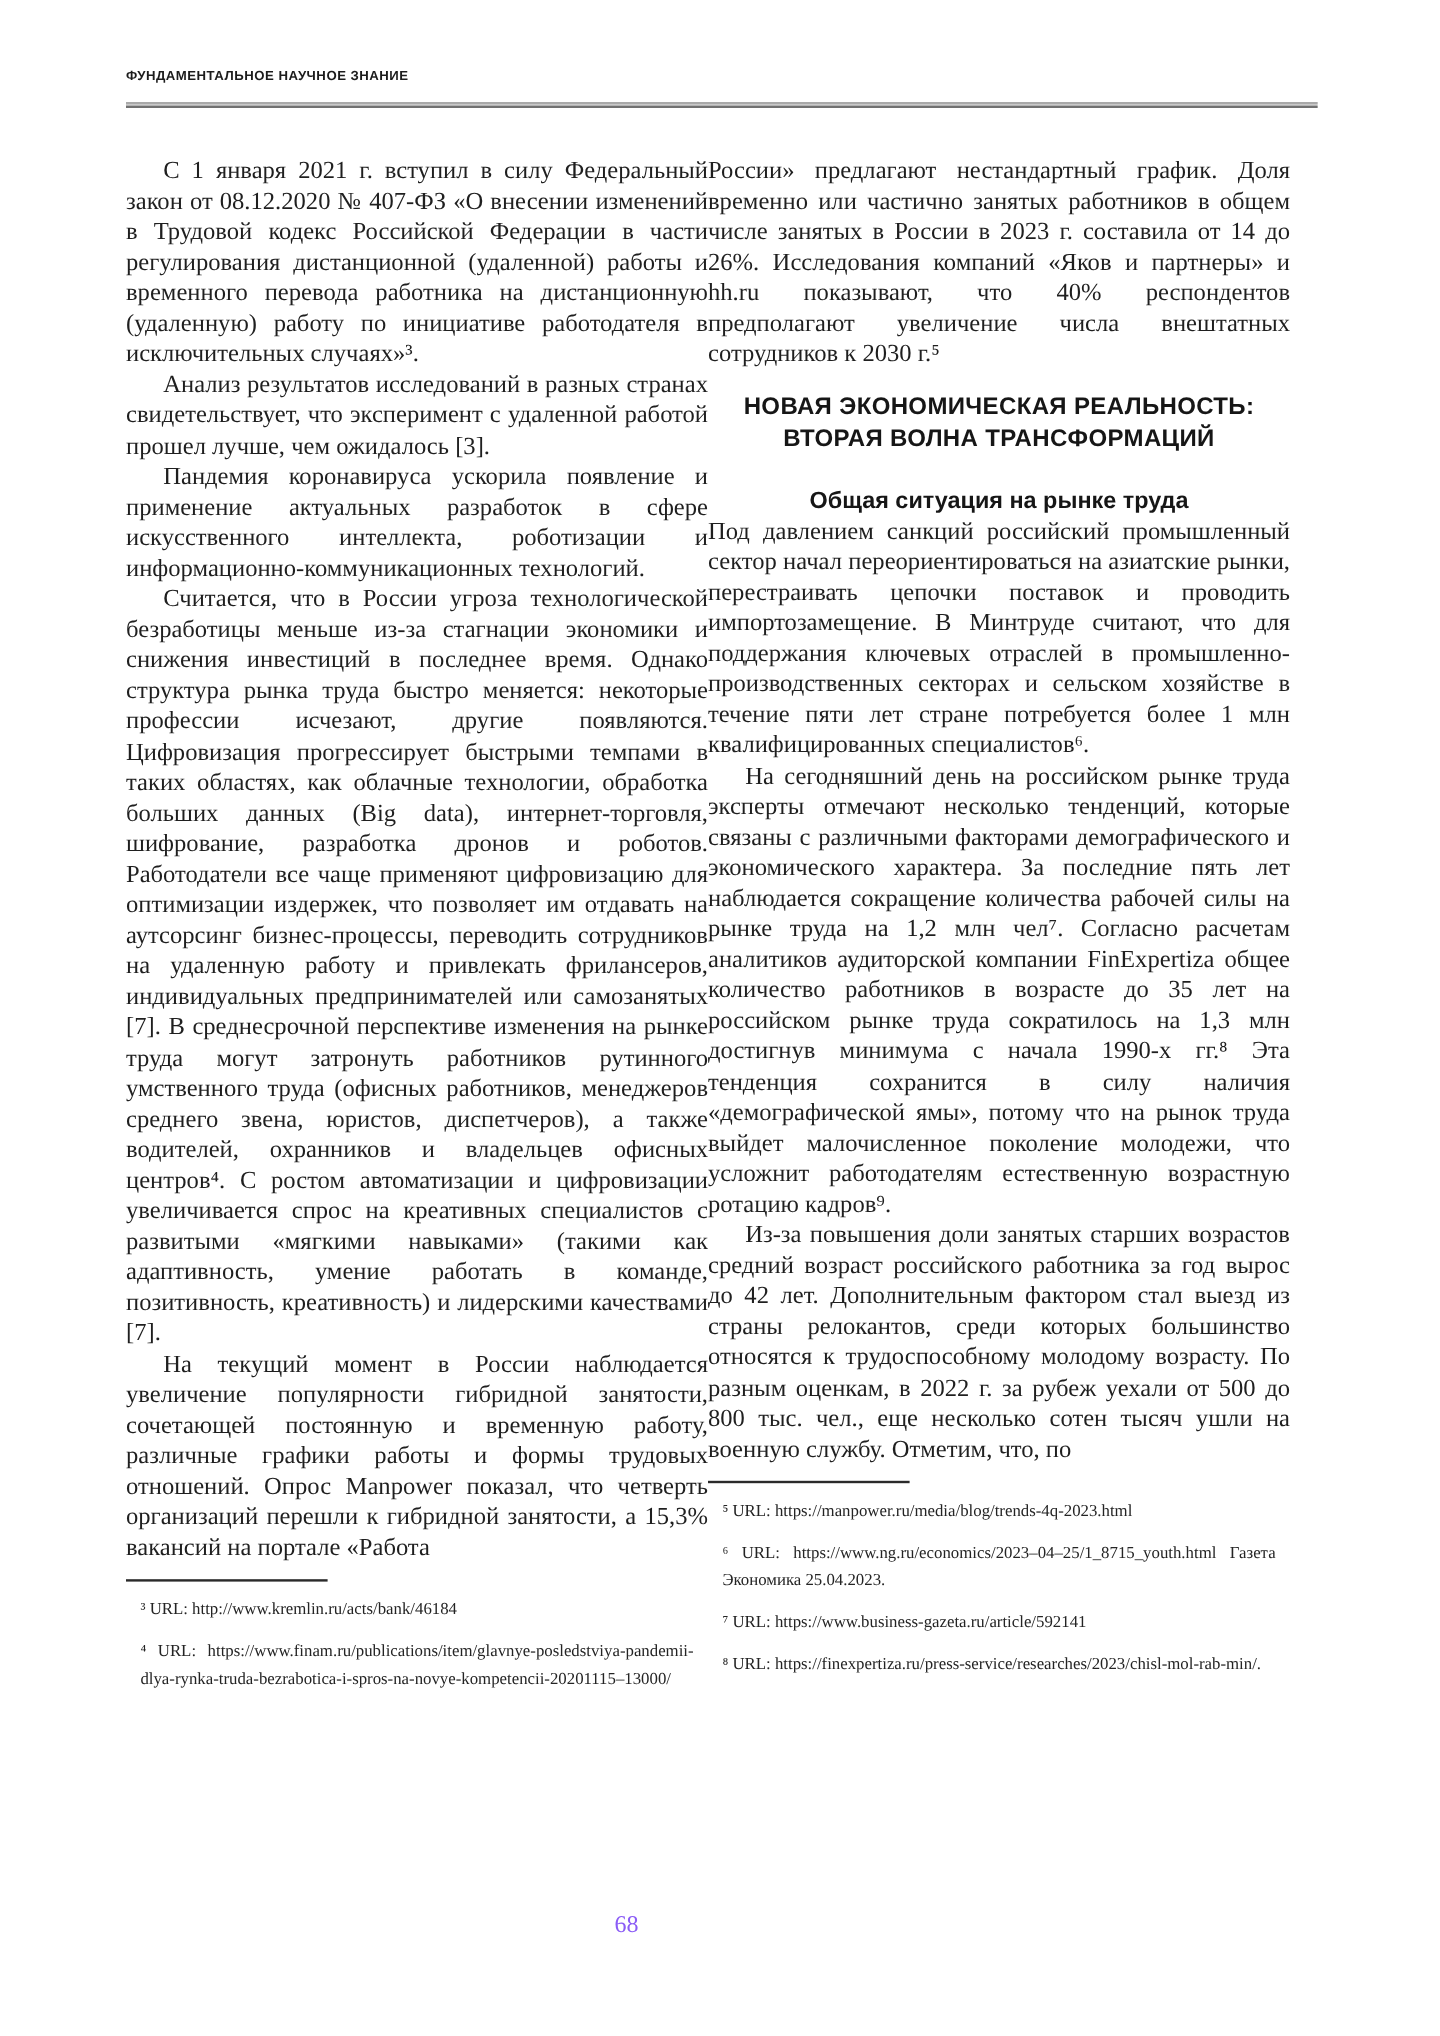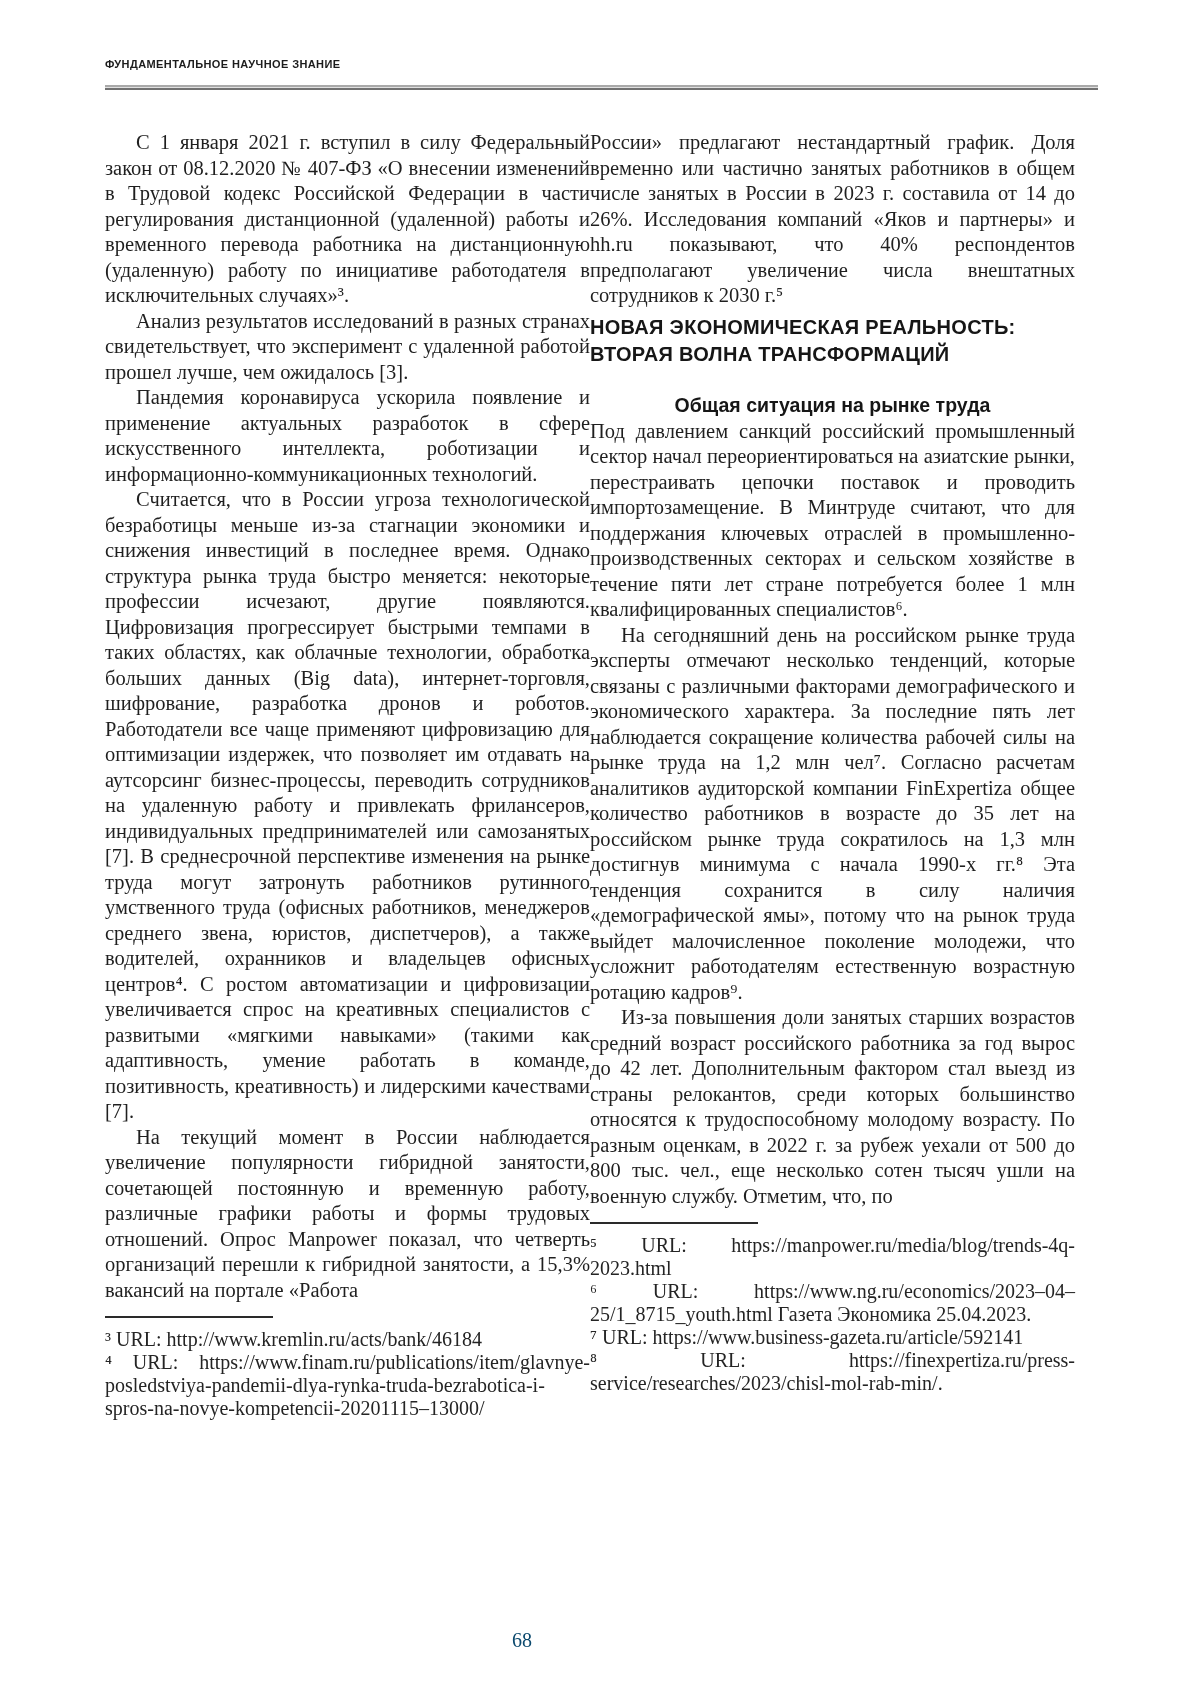--- a/index.html
+++ b/index.html
@@ -51,59 +51,58 @@
     hyphens: auto;
     -webkit-hyphens: auto;
   }
   .body-par.indent { text-indent: 31px; }
   .body-par.noindent { text-indent: 0; }
   .section-heading {
     font-family: "Liberation Sans", sans-serif;
     font-weight: bold;
     font-size: 20px;
     line-height: 27px;
-    text-align: left;
+    text-align: center;
     letter-spacing: 0.3px;
     color: #161616;
-    margin-top: 5px;
+    margin-top: 17px;
   }
   .subsection-heading {
     font-family: "Liberation Sans", sans-serif;
     font-weight: bold;
     font-size: 19.5px;
     line-height: 24px;
     text-align: center;
     color: #161616;
     margin-top: 25px;
     margin-bottom: 2px;
   }
   .footnote-block { margin-top: 13px; }
   .footnote-rule {
     width: 168px;
     height: 0;
     border-top: 2.5px solid #2a2a2a;
     margin-bottom: 10px;
   }
   .footnote {
-    margin: 0;
-    font-size: 20px;
+    margin: 12px;
+    font-size: 14px;
     line-height: 23px;
     text-align: justify;
     overflow-wrap: anywhere;
     color: #242424;
   }
   .page-number {
     position: absolute;
     left: 0;
     top: 1593px;
     width: 1044px;
     text-align: center;
     font-size: 20px;
-    color: #0c4a6e;
-    margin-top: 36px;
+    color: #8b5cf6;
   }
 </style>
 </head>
 <body>
 
 <div class="page">
 
   <div class="running-head">ФУНДАМЕНТАЛЬНОЕ НАУЧНОЕ ЗНАНИЕ</div>
   <div class="header-rule"></div>
 

